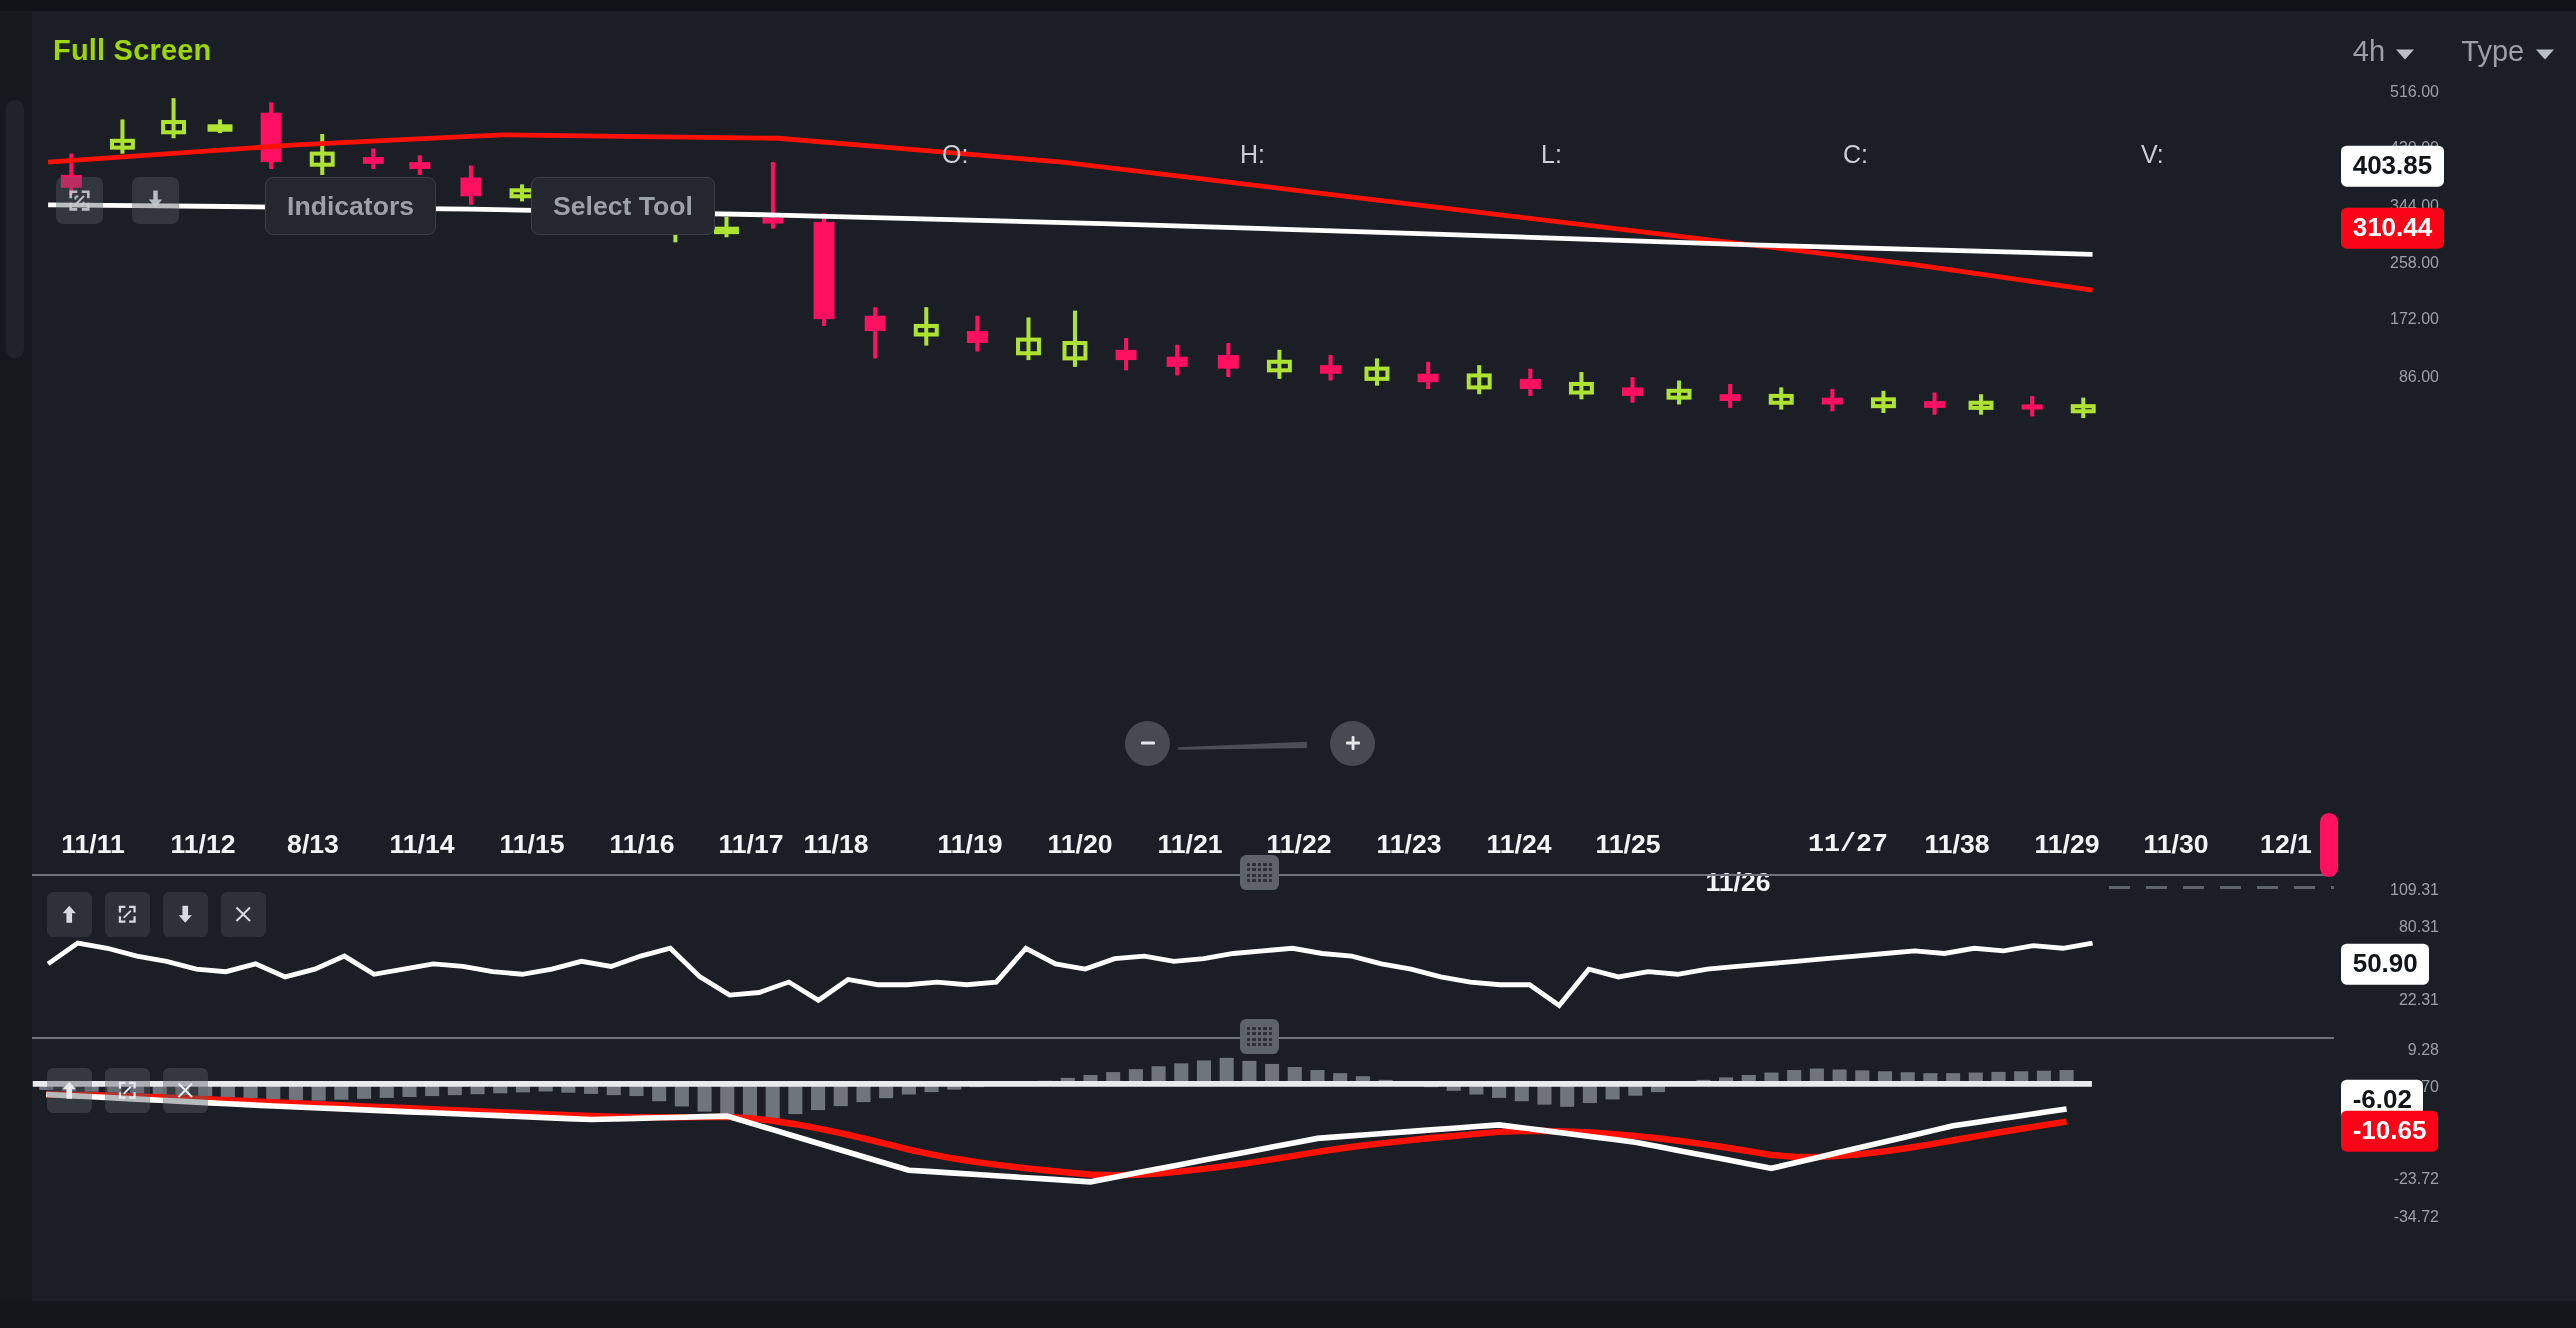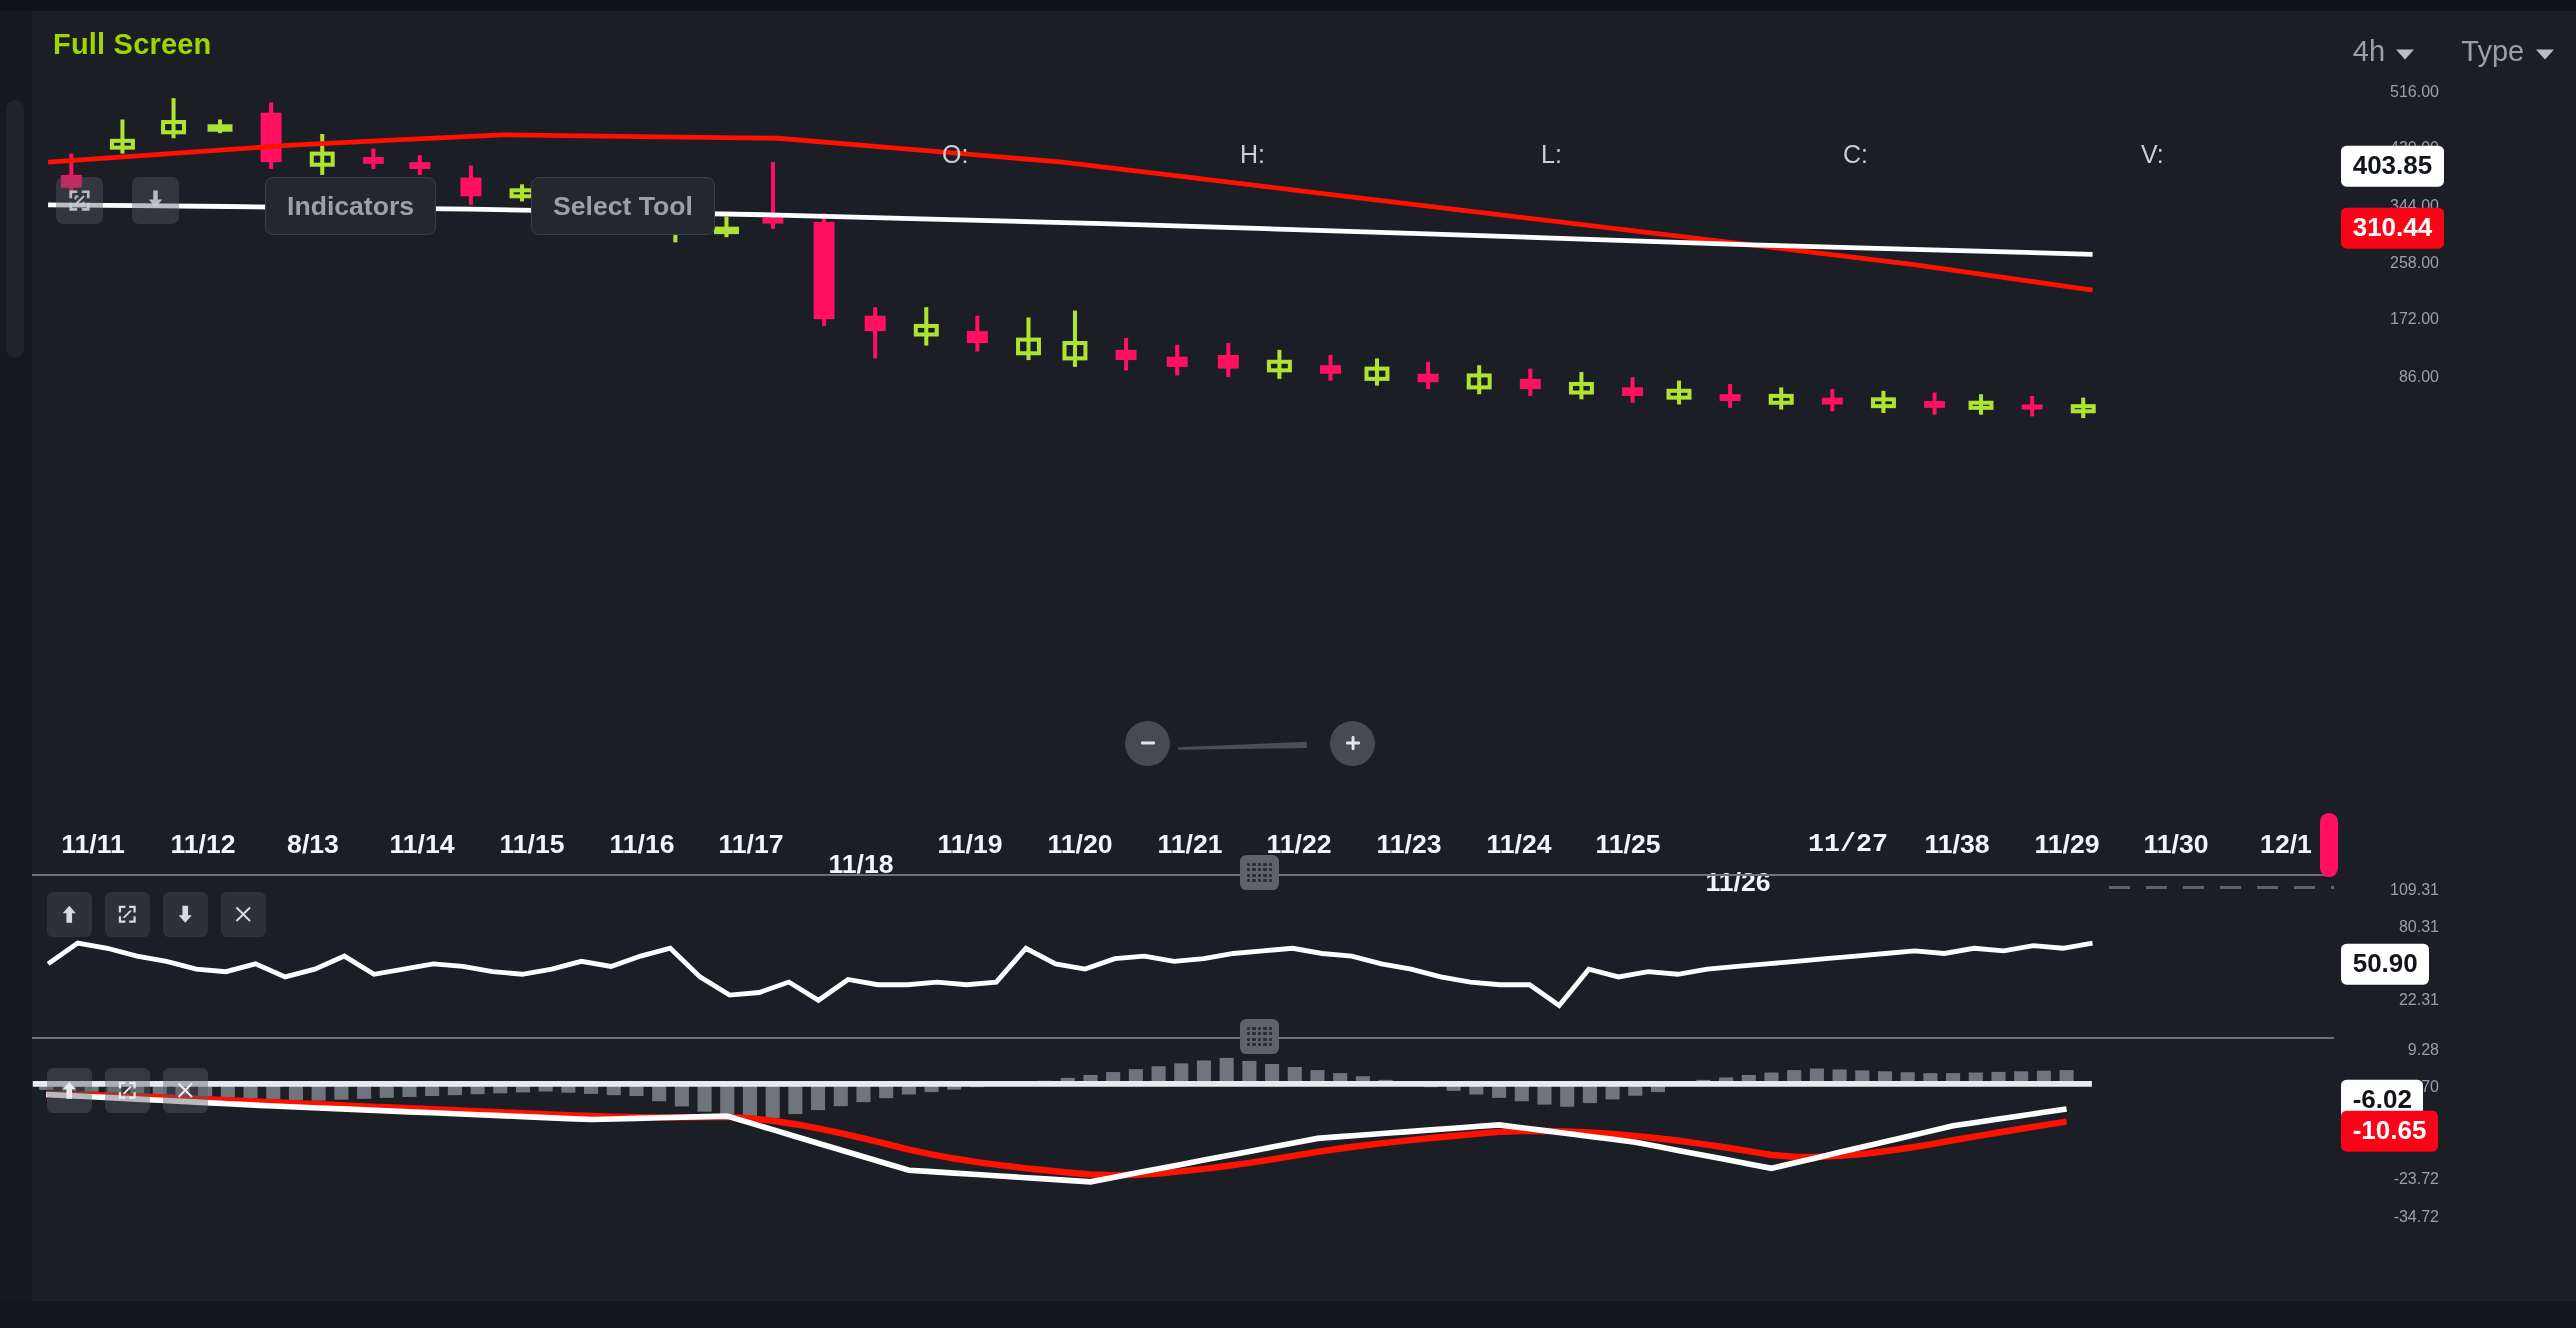--- a/index.html
+++ b/index.html
@@ -32,21 +32,21 @@
     background: #1f232a;
     border-radius: 8.9px;
   }
 
   
   .header {
     position: absolute; left: 32px; top: 11.3px;
     width: 2544px; height: 50px;
   }
   .fullscreen-link {
-    position: absolute; left: 21px; top: 33px;
+    position: absolute; left: 21px; top: 39px;
     transform: translateY(-50%);
     color: #9ed700;
     font-size: 29px;
     font-weight: 600;
     letter-spacing: 0.2px;
     white-space: nowrap;
   }
   .hdr-right { position: absolute; right: 22.5px; top: 40px; transform: translateY(-50%);
                display: flex; align-items: center; gap: 47px; }
   .hdr-drop { display: flex; align-items: center; gap: 11.3px;
@@ -377,21 +377,21 @@
   </div>
 
   <div class="date-axis" id="date-axis">
       <div class="date-label" style="left: 61px;">11/11</div>
       <div class="date-label" style="left: 171px;">11/12</div>
       <div class="date-label" style="left: 281px;">8/13</div>
       <div class="date-label" style="left: 390px;">11/14</div>
       <div class="date-label" style="left: 500px;">11/15</div>
       <div class="date-label" style="left: 610px;">11/16</div>
       <div class="date-label" style="left: 719px;">11/17</div>
-      <div class="date-label" style="left: 829px; margin-top: 20px;">11/18</div>
+      <div class="date-label" style="left: 804px;">11/18</div>
       <div class="date-label" style="left: 938px;">11/19</div>
       <div class="date-label" style="left: 1048px;">11/20</div>
       <div class="date-label" style="left: 1158px;">11/21</div>
       <div class="date-label" style="left: 1267px;">11/22</div>
       <div class="date-label" style="left: 1377px;">11/23</div>
       <div class="date-label" style="left: 1487px;">11/24</div>
       <div class="date-label" style="left: 1596px;">11/25</div>
       <div class="date-label" style="left: 1706px; margin-top: 38px;">11/26</div>
       <div class="date-label" style="left: 1816px; font-family: Liberation Mono, monospace;">11/27</div>
       <div class="date-label" style="left: 1925px;">11/38</div>

